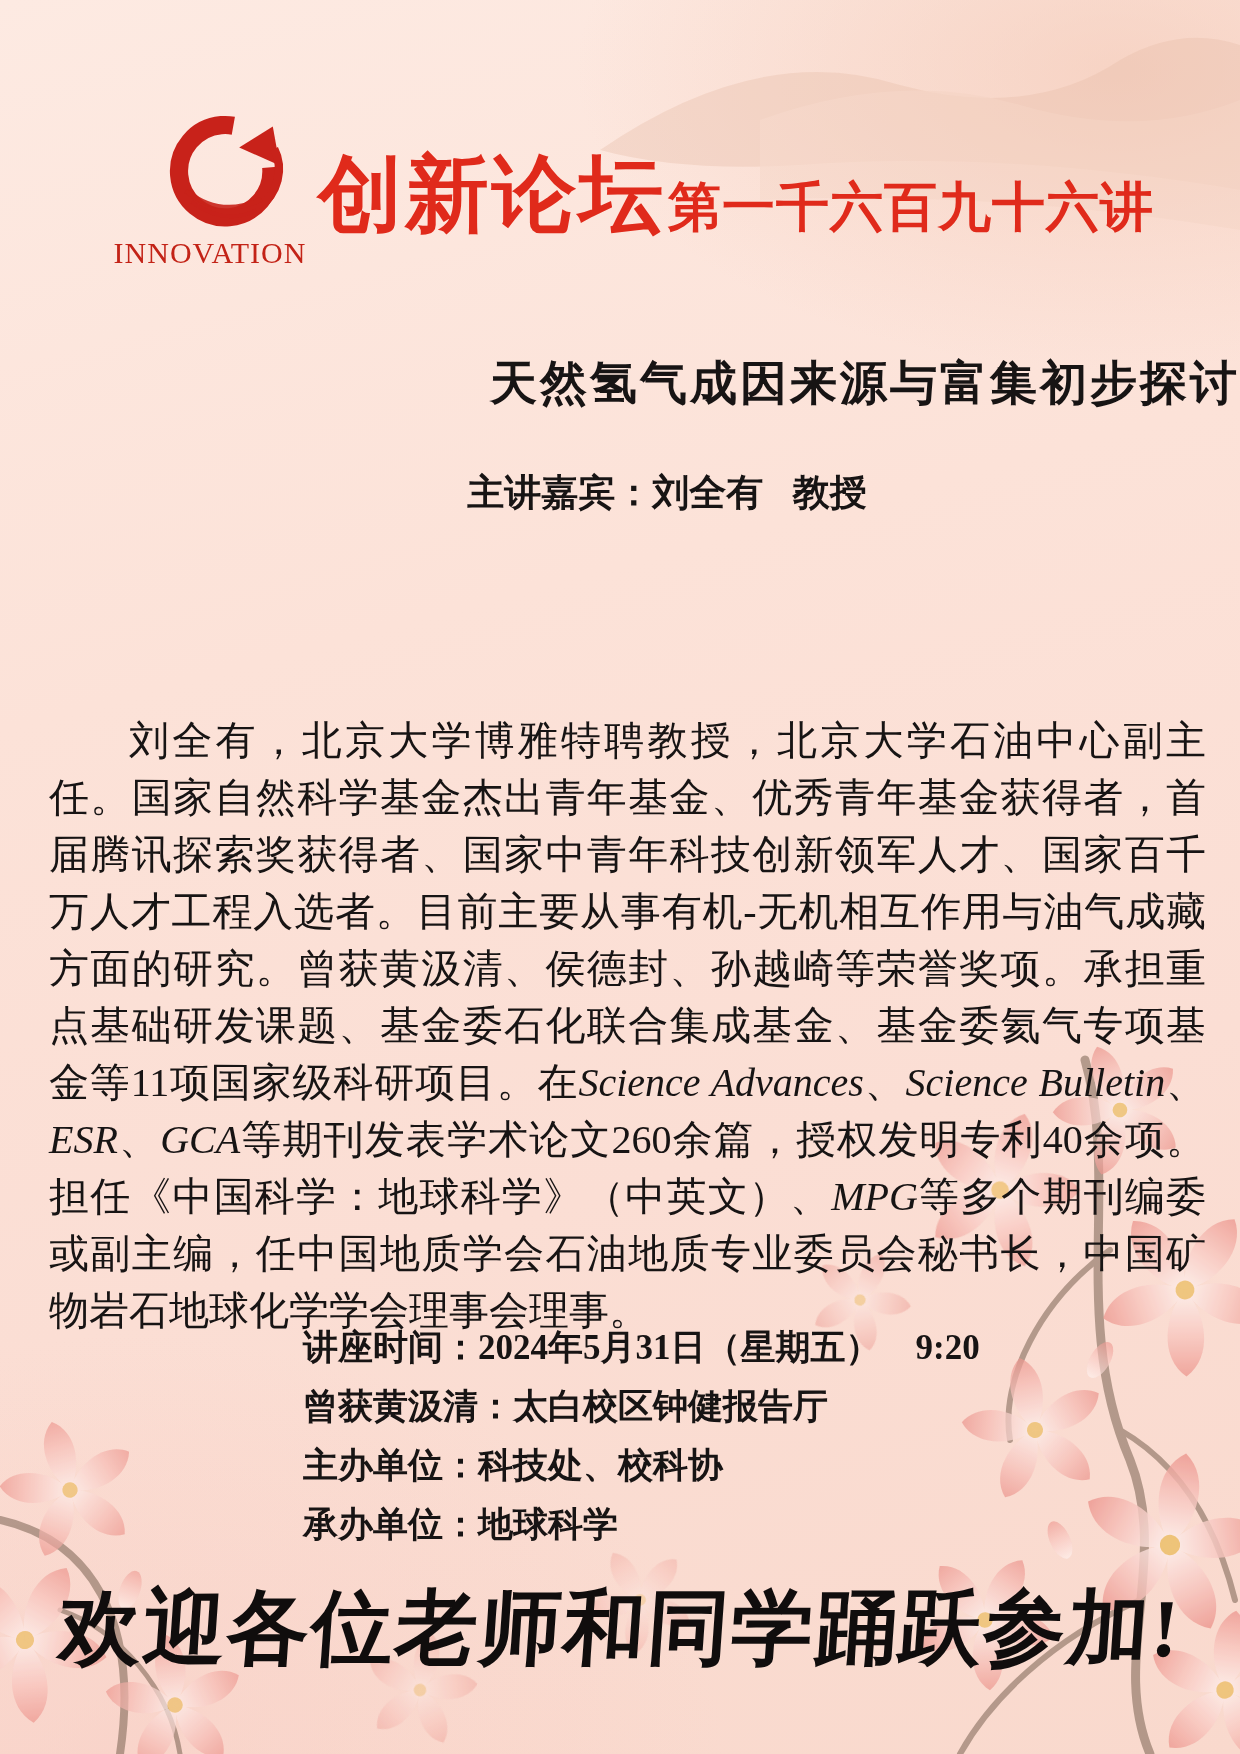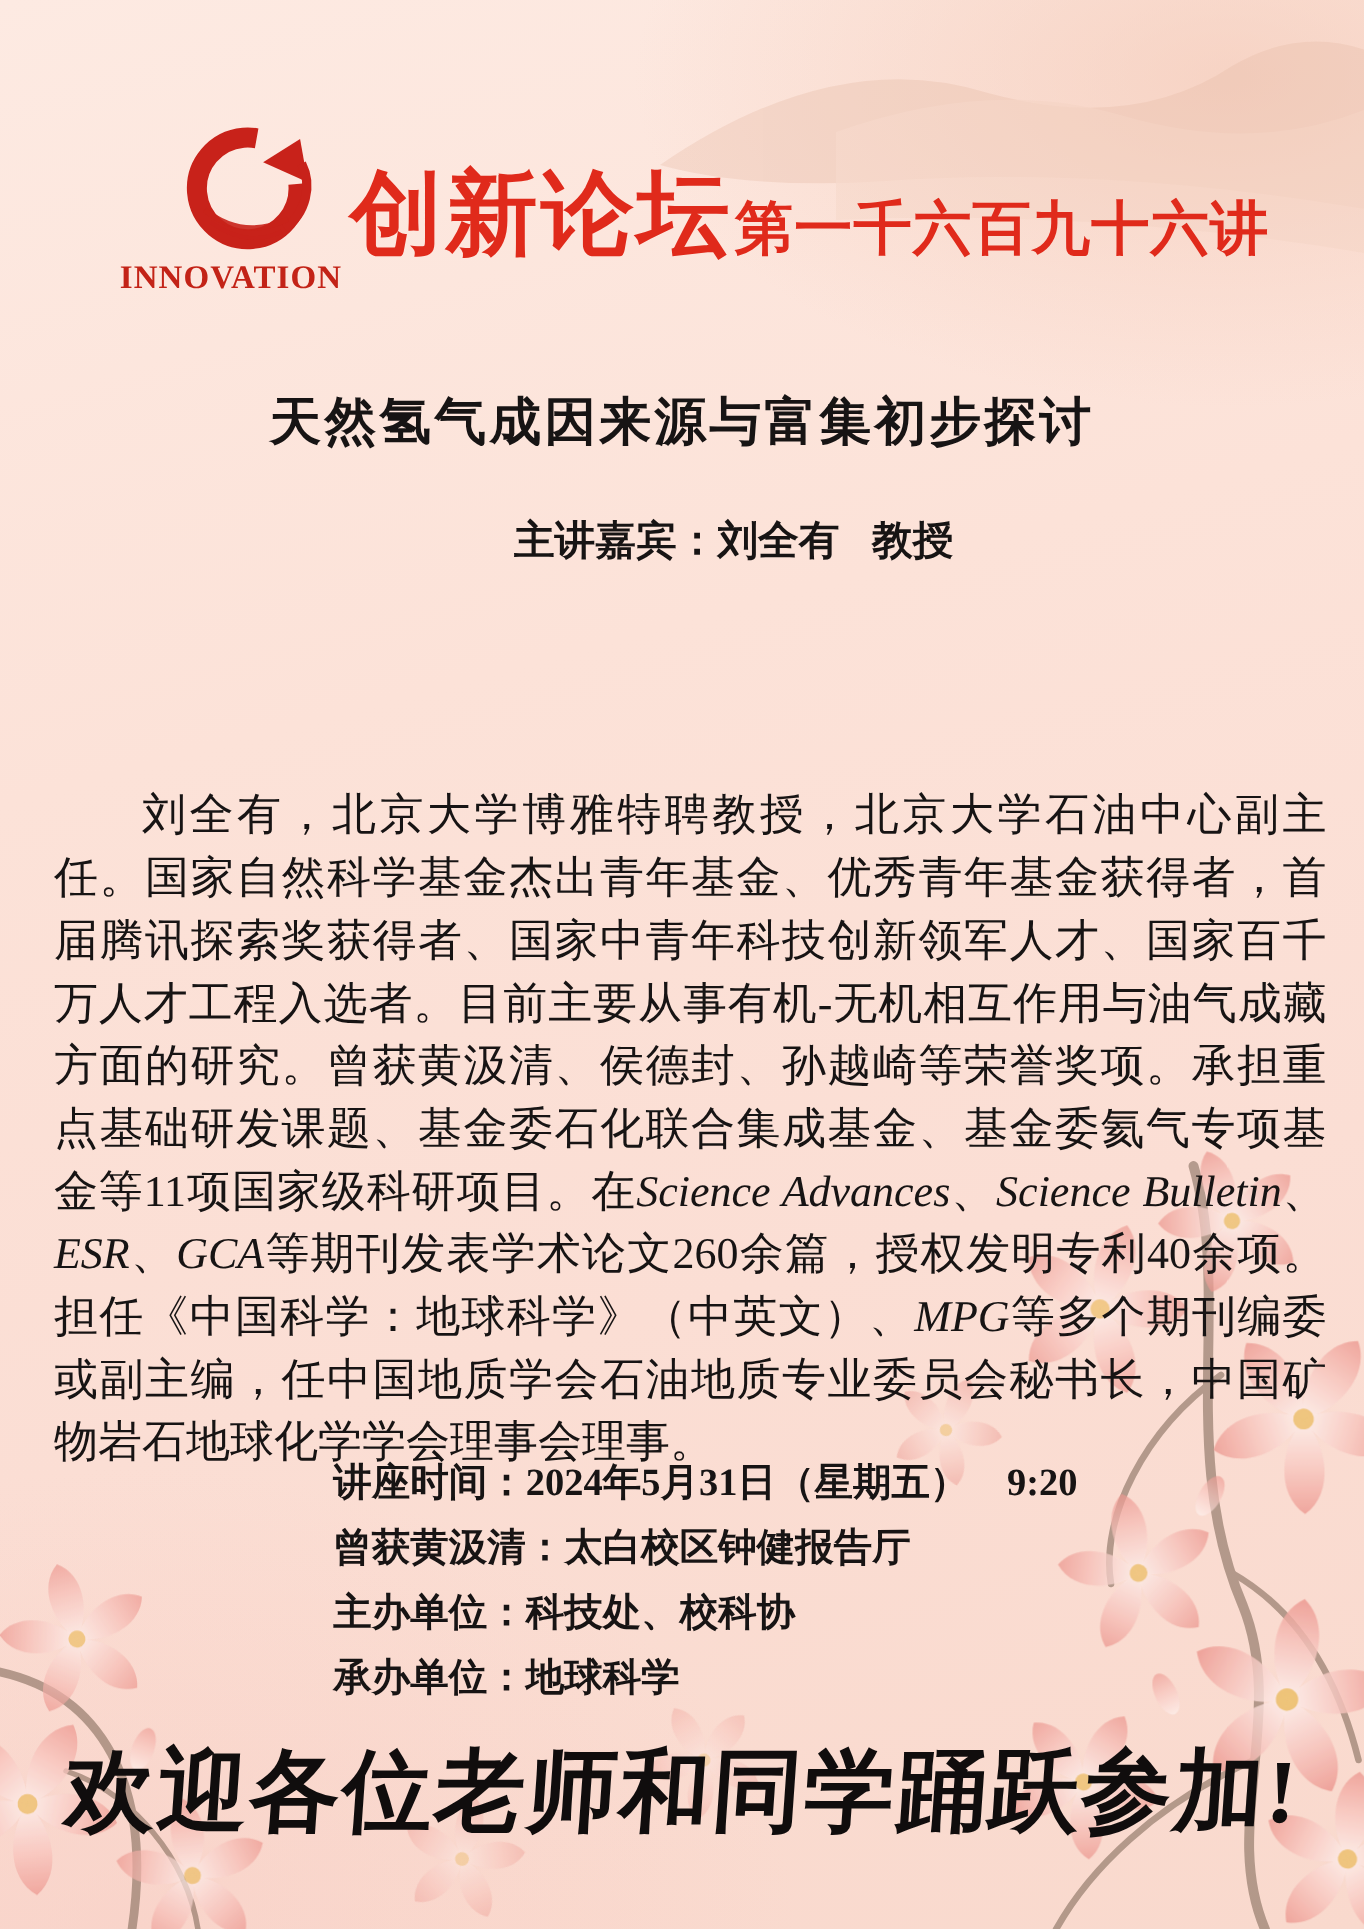--- a/index.html
+++ b/index.html
@@ -15,38 +15,38 @@
     color:#171414;
   }
   .decor{position:absolute;inset:0;z-index:0;pointer-events:none;}
   .content{position:absolute;inset:0;z-index:2;}
 
   
   .logo-svg{position:absolute;left:132px;top:104px;width:192px;height:140px;}
   .innovation{
     position:absolute;left:100px;top:236px;width:220px;
     text-align:center;font-size:30px;letter-spacing:1px;
-    color:#c32317;font-family:"Liberation Serif",serif;font-weight:bold;
+    color:#c32317;font-family:"Liberation Serif",serif;
   }
   .forum-title{
     position:absolute;left:318px;top:138px;
     font-family:Liberation Serif, serif;
     font-weight:700;font-size:84px;letter-spacing:3px;
     color:#e02a1b;
   }
   .lecture-no{
     position:absolute;left:668px;top:172px;
     font-weight:700;font-size:53px;letter-spacing:1px;
     color:#e02a1b;white-space:nowrap;
   }
 
   
   .main-title{
     position:absolute;top:352px;left:0;width:100%;
-    text-align:center;font-size:47px;font-weight:600;letter-spacing:3px;
+    text-align:right;font-size:47px;font-weight:600;letter-spacing:3px;
   }
   .speakers{
     position:absolute;top:464px;left:0;width:100%;
     text-align:center;font-size:37px;font-weight:600;line-height:58px;padding-left:47px;
   }
   .speakers .gap{display:inline-block;width:0.8em;}
 
   
   .bio{
     position:absolute;left:49px;right:34px;top:672px;

